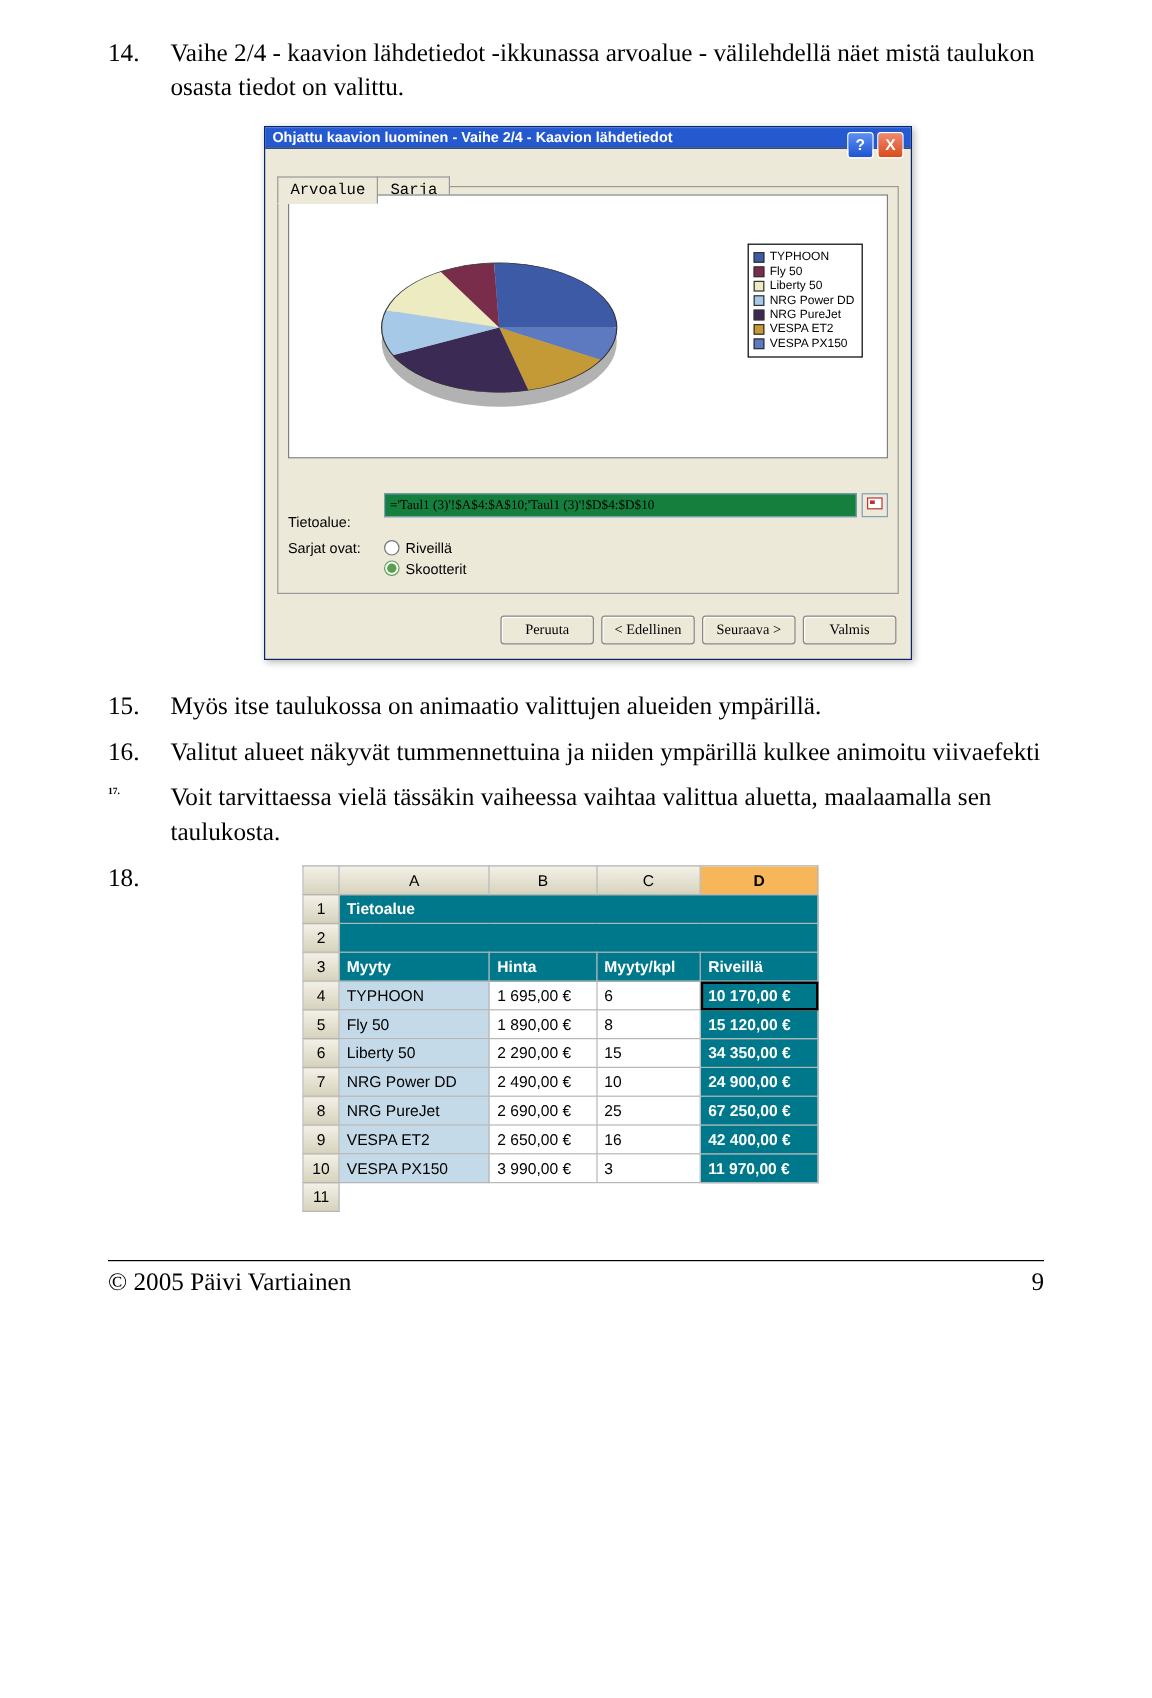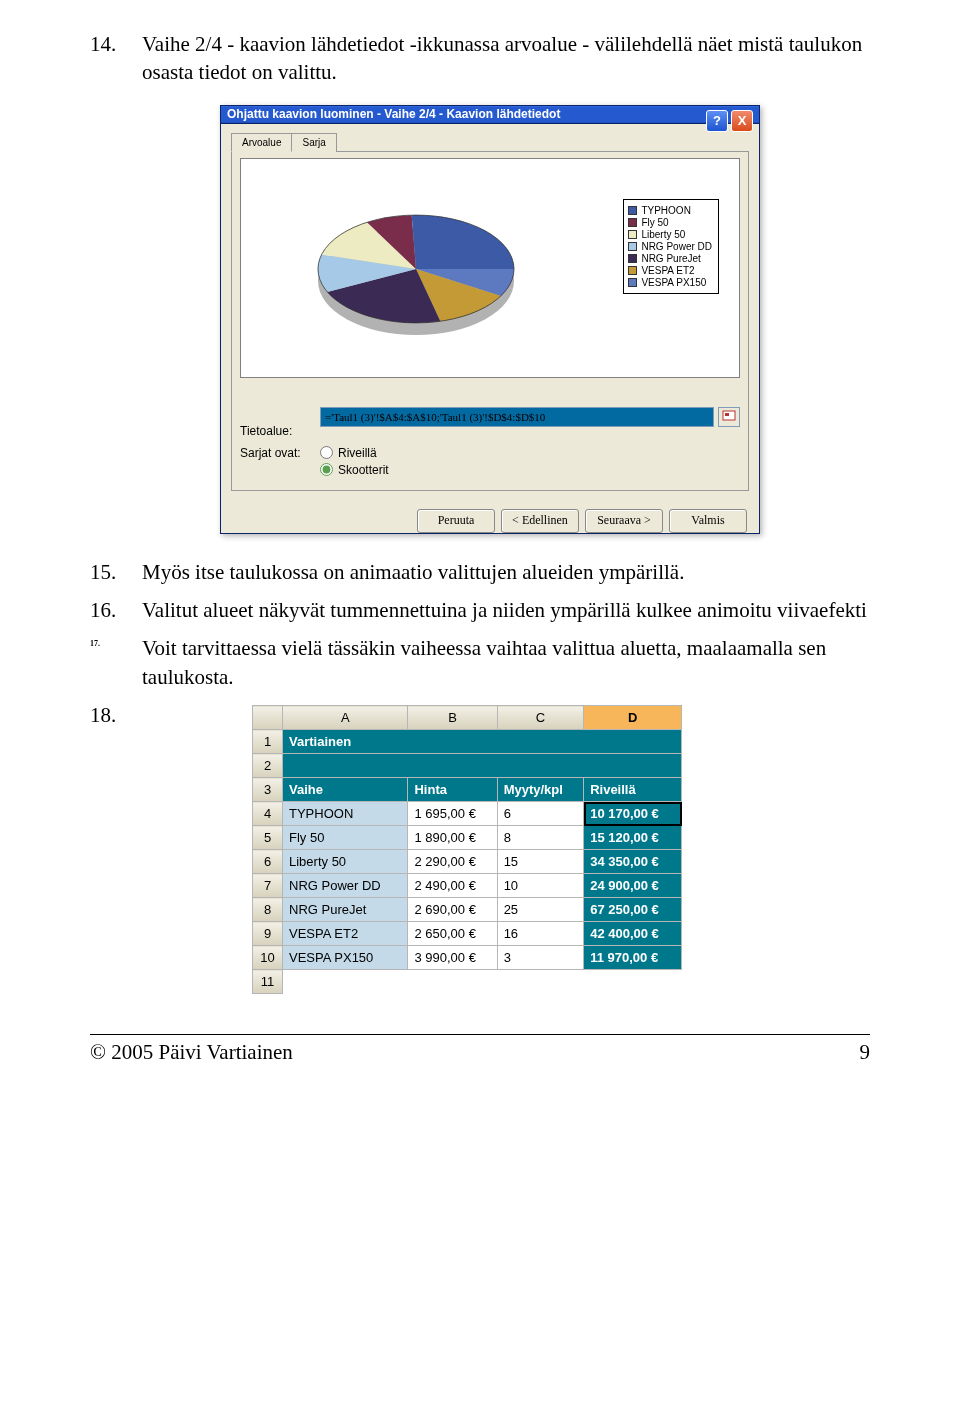--- a/index.html
+++ b/index.html
@@ -59,27 +59,28 @@
     border-radius: 3px;
     color: #fff;
     display: flex; align-items: center; justify-content: center;
     font-weight: bold; font-size: 13px;
   }
   .wbtn.close { background: linear-gradient(180deg,#f08b6e,#d94b1b); }
 
   .tabs { display: flex; padding: 8px 10px 0 10px; gap: 0; }
   .tab {
     padding: 3px 10px;
-    font-size: 10px;
+    font-size: 13px;
     border: 1px solid #999;
     border-bottom: none;
     background: #ece9d8;
     position: relative;
-    top: 1px;
+    top: 15px;
     margin-right: -1px;
+    font-family: Liberation Mono, monospace;
   }
   .tab.active { background: #ece9d8; z-index: 2; border-bottom: 1px solid #ece9d8; }
   .tabpanel {
     border: 1px solid #999;
     margin: 0 10px 10px 10px;
     background: #ece9d8;
     padding: 6px 8px 10px 8px;
   }
 
   .preview {
@@ -97,34 +98,34 @@
     font-size: 10px;
     padding: 4px 6px 4px 4px;
   }
   .legend-item { display: flex; align-items: center; gap: 4px; margin: 1px 0; white-space: nowrap; }
   .swatch { width: 9px; height: 9px; border: 1px solid #333; }
 
   .fieldrow { display: flex; align-items: center; margin-top: 18px; }
   .fieldrow label { width: 80px; margin-top: 28px; }
   .fieldrow input[type=text] {
     flex: 1; height: 20px; font-family: Tahoma; font-size: 11px;
-    border: 1px solid #7f9db9; padding: 1px 4px; background: #0369a1;
+    border: 1px solid #7f9db9; padding: 1px 4px; background: #15803d;
   }
   .picker {
     width: 22px; height: 20px; border: 1px solid #7f9db9; background: #ece9d8;
     margin-left: 4px; display: flex; align-items: center; justify-content: center;
   }
   .picker svg { width: 14px; height: 14px; }
 
   .radioset { margin-top: 8px; display: flex; }
   .radioset .lbl { width: 80px; }
   .radios label { display: flex; align-items: center; gap: 5px; margin-bottom: 3px; }
   .radios input { accent-color: #5a9e50; }
 
-  .dlgbuttons { display: flex; justify-content: flex-end; gap: 6px; padding: 8px 12px 0 12px; }
+  .dlgbuttons { display: flex; justify-content: flex-end; gap: 6px; padding: 8px 12px 12px 12px; }
   .dlgbuttons button {
     font-family: Tahoma; font-size: 12px;
     padding: 2px 10px; min-width: 78px; height: 24px;
     background: #ece9d8;
     border: 1px solid #888; border-radius: 3px;
     box-shadow: inset 1px 1px 0 #fff;
   }
 
   
   .sheet {
@@ -298,29 +299,29 @@
             <th class="rowhdr"></th>
             <th>A</th>
             <th>B</th>
             <th>C</th>
             <th class="active">D</th>
           </tr>
         </thead>
         <tbody id="sheet-body">
             <tr>
               <th class="rowhdr">1</th>
-              <td colspan="4" class="merged-title">Vartiainen</td>
+              <td colspan="4" class="merged-title">Tietoalue</td>
             </tr>
             <tr>
               <th class="rowhdr">2</th>
               <td colspan="4" class="teal">&nbsp;</td>
             </tr>
             <tr>
               <th class="rowhdr">3</th>
-              <td class="teal">Vaihe</td>
+              <td class="teal">Myyty</td>
               <td class="teal">Hinta</td>
               <td class="teal">Myyty/kpl</td>
               <td class="teal">Riveillä</td>
             </tr>
             <tr>
               <th class="rowhdr">4</th>
               <td class="sel-highlight">TYPHOON</td>
               <td class="num-right">1 695,00 €</td>
               <td class="num-right">6</td>
               <td class="teal num-right cell-selected">10 170,00 €</td>

